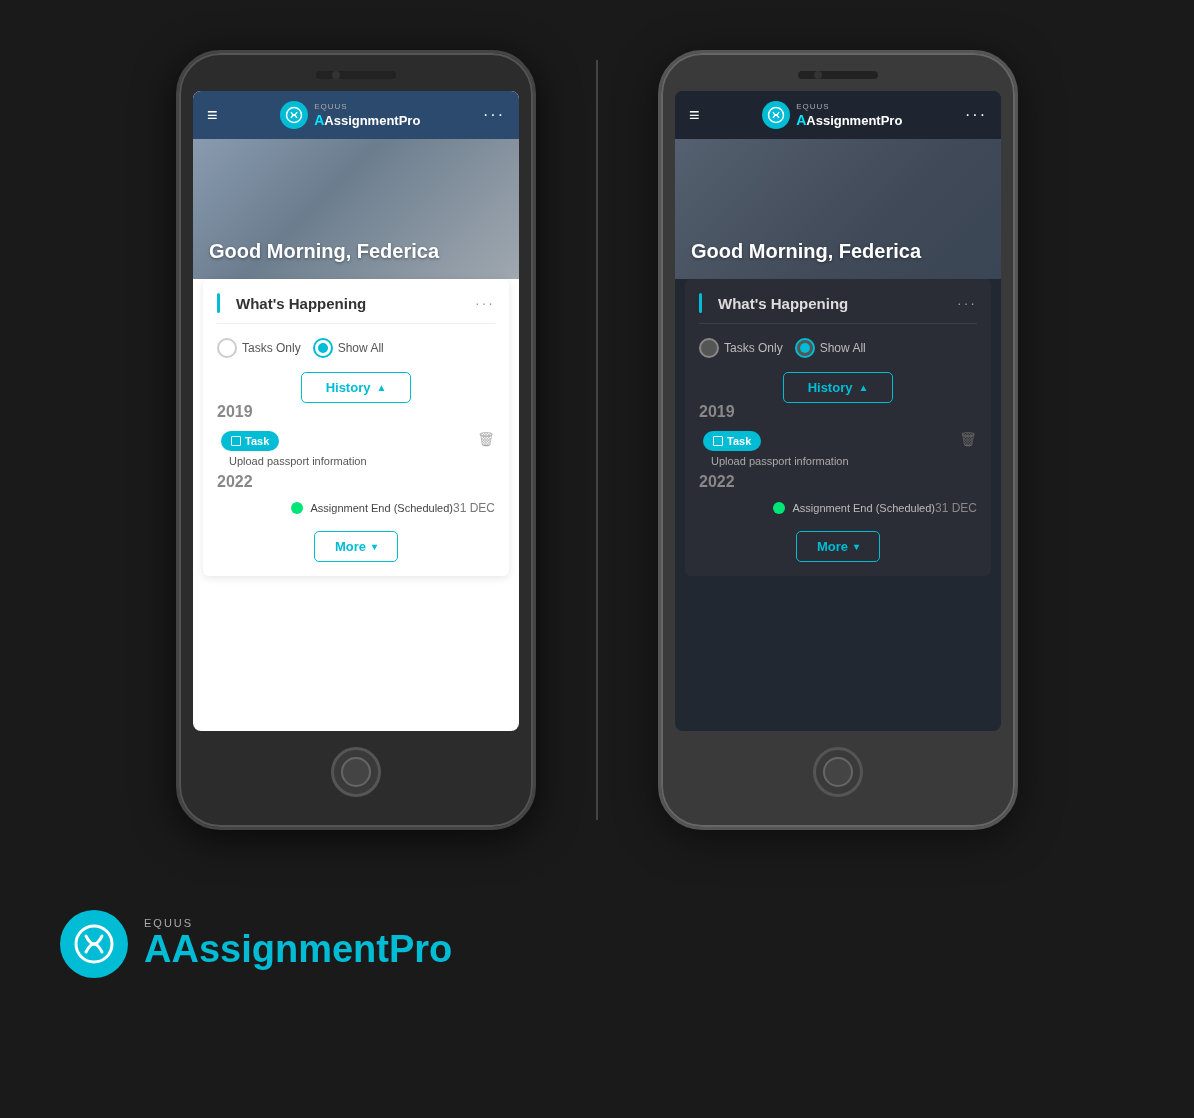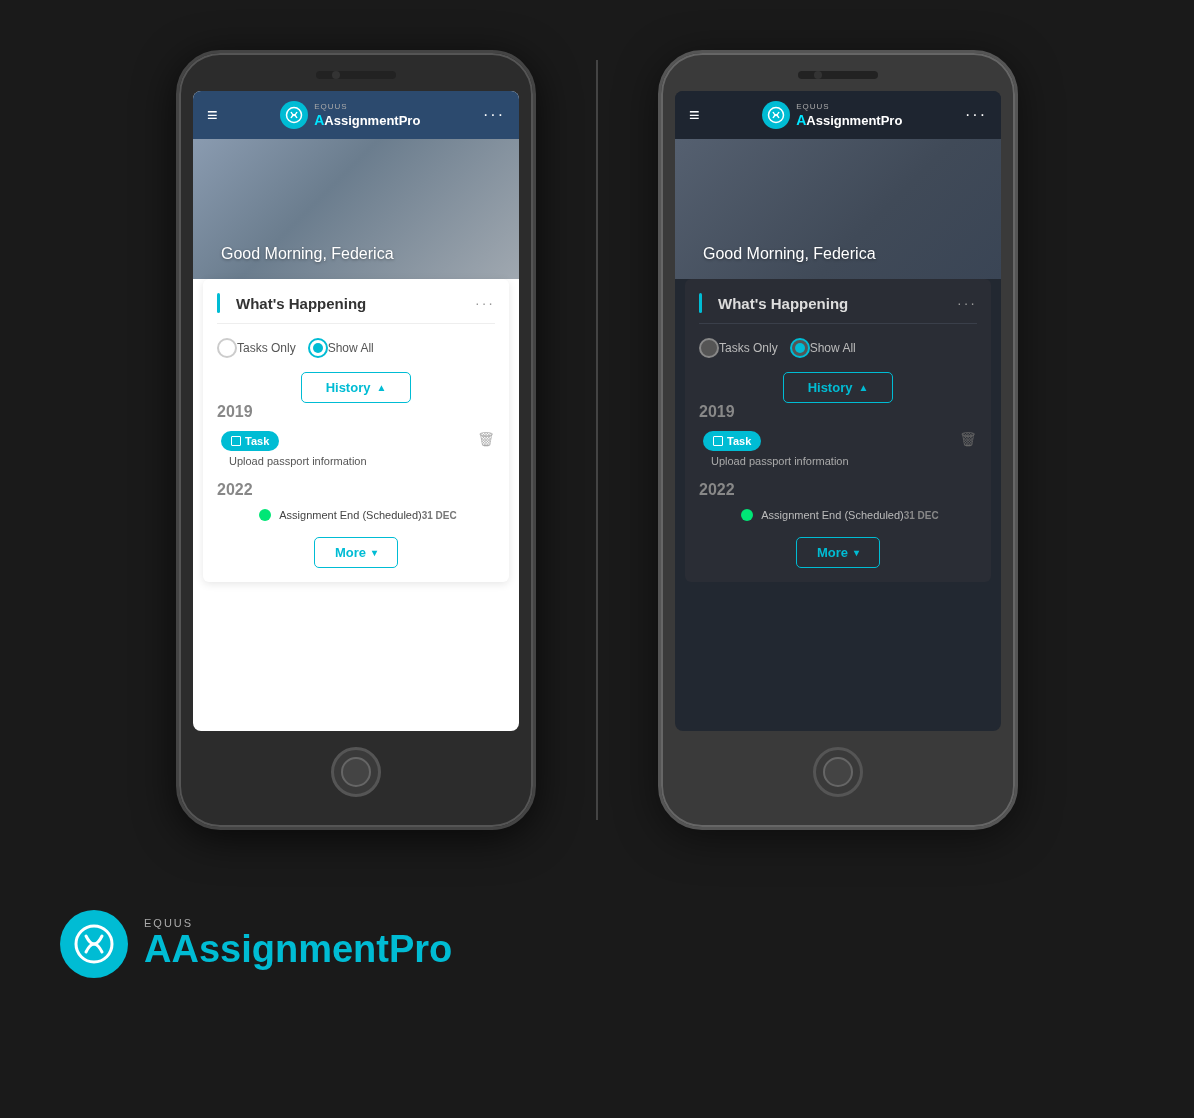--- a/index.html
+++ b/index.html
@@ -96,23 +96,23 @@
       overflow: hidden;
     }
 
     .hero-bg.light-hero {
       background: linear-gradient(135deg, #8a9bb0 0%, #6b7d8e 40%, #a0a8b0 100%);
     }
 
     .hero-greeting {
       position: absolute;
       bottom: 16px;
-      left: 28px;
-      font-size: 16px;
-      font-weight: 400;
+      left: 16px;
+      font-size: 20px;
+      font-weight: 700;
       color: #fff;
       text-shadow: 0 1px 3px rgba(0,0,0,0.4);
     }
 
     
     .navbar {
       display: flex;
       flex-direction: row;
       align-items: center;
       justify-content: space-between;
@@ -240,20 +240,21 @@
     .radio-row {
       display: flex;
       align-items: center;
       gap: 12px;
       margin-bottom: 14px;
     }
 
     .radio-option {
       display: flex;
       align-items: center;
+      gap: 5px;
       cursor: pointer;
     }
 
     .radio-circle {
       width: 20px;
       height: 20px;
       border-radius: 50%;
       border: 2px solid #ccc;
       display: flex;
       align-items: center;
@@ -335,21 +336,21 @@
     }
 
     .year-label.light { color: #888; }
     .year-label.dark { color: #888; }
 
     
     .task-row {
       display: flex;
       align-items: flex-start;
       justify-content: space-between;
-      margin-bottom: 14px;
+      margin-bottom: 6px;
       padding-left: 4px;
     }
 
     .task-badge {
       background: #00bcd4;
       color: #fff;
       font-size: 11px;
       font-weight: 600;
       padding: 4px 10px;
       border-radius: 20px;
@@ -378,21 +379,21 @@
     .delete-icon {
       font-size: 14px;
       color: #aaa;
       cursor: pointer;
     }
 
     
     .assignment-row {
       display: flex;
       align-items: center;
-      justify-content: center;
+      justify-content: flex-end;
       margin-bottom: 16px;
       padding-left: 4px;
     }
 
     .assignment-left {
       display: flex;
       align-items: center;
       gap: 8px;
     }
 
@@ -405,22 +406,22 @@
     }
 
     .assignment-label {
       font-size: 11px;
     }
 
     .assignment-label.light { color: #444; }
     .assignment-label.dark { color: #bbb; }
 
     .date-badge {
-      font-size: 10px;
-      font-weight: 700;
+      font-size: 12px;
+      font-weight: 400;
     }
 
     .date-badge.light { color: #777; }
     .date-badge.dark { color: #888; }
 
     
     .more-btn-row {
       display: flex;
       justify-content: center;
       margin-top: 4px;

